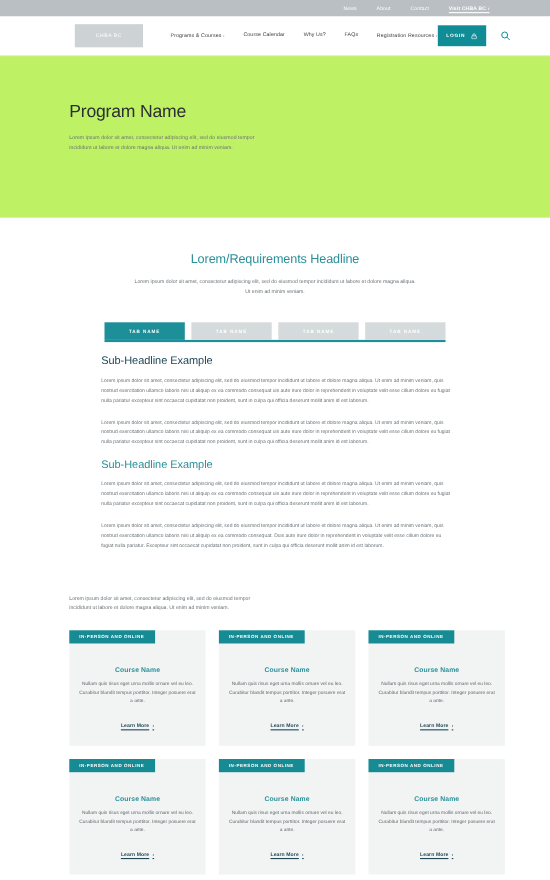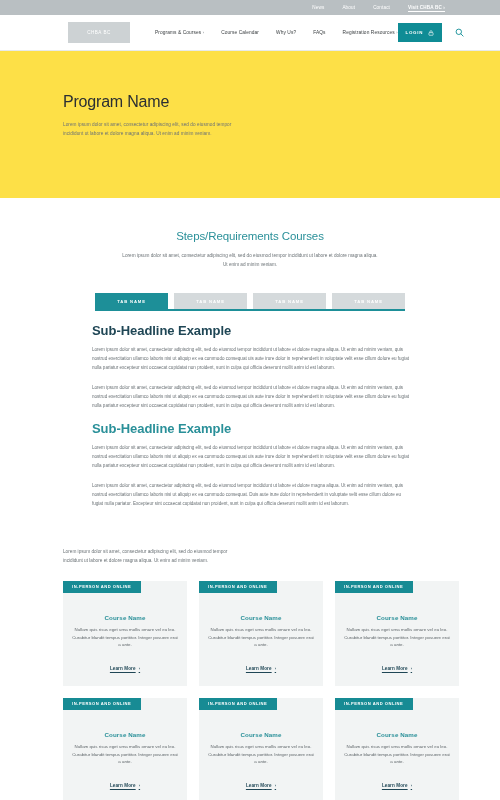--- a/index.html
+++ b/index.html
@@ -79,21 +79,21 @@
     color: #ffffff; font-size: 4.4px; font-weight: bold; letter-spacing: .7px;
   }
   .login-icon svg { display: block; }
   .search-btn {
     margin-left: 13px; background: none; border: none; cursor: pointer;
     display: flex; align-items: center; flex: 0 0 auto;
   }
 
   
   .hero {
-    background: #fde047;
+    background: #bef264;
     height: 147px;
     padding: 42px 0 0 63px;
   }
   .hero-title {
     font-size: 16px; font-weight: normal; color: #2b2f33;
     letter-spacing: -.2px; margin-bottom: 9px;
   }
   .hero-copy {
     font-size: 4.7px; color: #6b7276; line-height: 2.0;
     width: 185px; letter-spacing: .05px;
@@ -123,21 +123,21 @@
     cursor: pointer; border: none;
     font-family: "Liberation Sans", sans-serif;
   }
   .tab.active { background: #1d8f98; color: #ffffff; }
   .tab.inactive { background: #d5dadc; color: #ffffff; }
   .tabs-rule { height: 2px; background: #1d8f98; margin-top: 0px; }
 
   
   .tab-panel { padding: 12px 90px 0 92px; }
   .sub-headline {
-    font-size: 13px; font-weight: bold; color: #1f4655;
+    font-size: 10px; font-weight: normal; color: #1f4655;
     margin-bottom: 8px; letter-spacing: -.05px;
   }
   .sub-headline.teal { color: #2a9099; }
   .body-copy {
     font-size: 4.55px; color: #6b7276; line-height: 1.95;
     margin-bottom: 11px; text-align: left;
   }
   .body-copy:last-child { margin-bottom: 0; }
 
   
@@ -240,21 +240,21 @@
     </button>
   </div>
 
   <div class="hero">
     <h1 class="hero-title">Program Name</h1>
     <p class="hero-copy">Lorem ipsum dolor sit amet, consectetur adipiscing elit, sed do eiusmod tempor incididunt ut labore et dolore magna aliqua. Ut enim ad minim veniam.</p>
   </div>
 
   <div class="steps-section">
     <div class="steps-head">
-      <h2 class="steps-title">Steps/Requirements Courses</h2>
+      <h2 class="steps-title">Lorem/Requirements Headline</h2>
       <p class="steps-sub">Lorem ipsum dolor sit amet, consectetur adipiscing elit, sed do eiusmod tempor incididunt ut labore et dolore magna aliqua. Ut enim ad minim veniam.</p>
     </div>
 
     <div class="tabs-wrap">
       <div class="tabs">
         <button class="tab active">TAB NAME</button>
         <button class="tab inactive">TAB NAME</button>
         <button class="tab inactive">TAB NAME</button>
         <button class="tab inactive">TAB NAME</button>
       </div>

